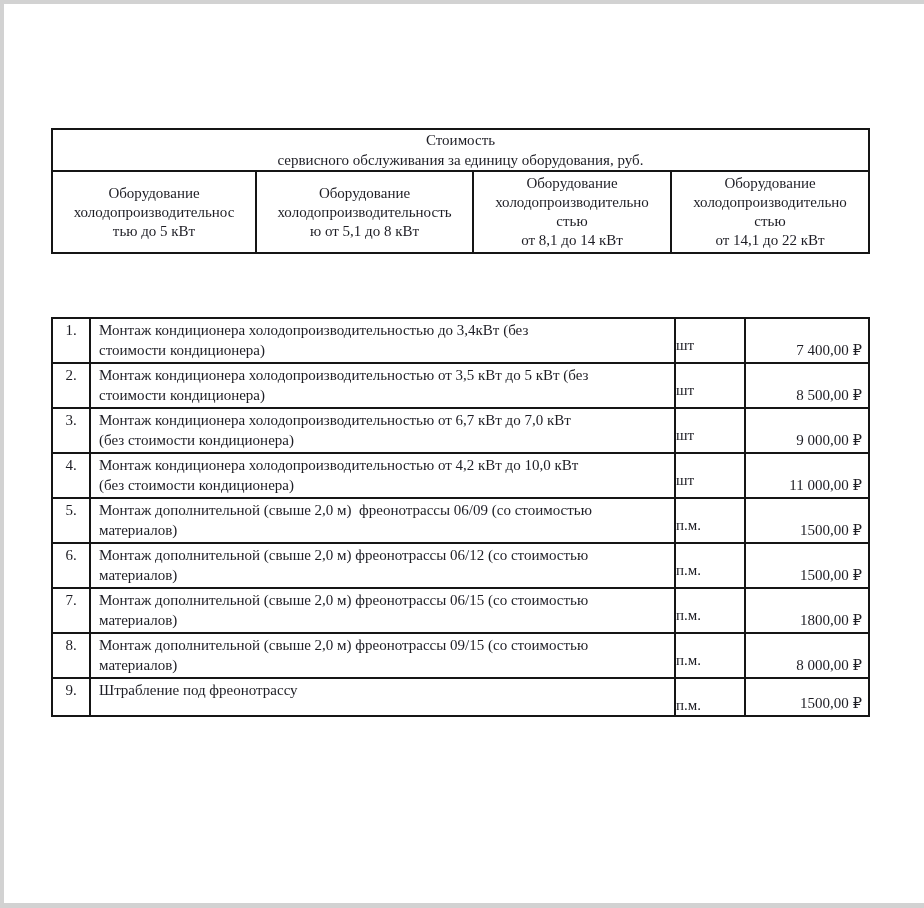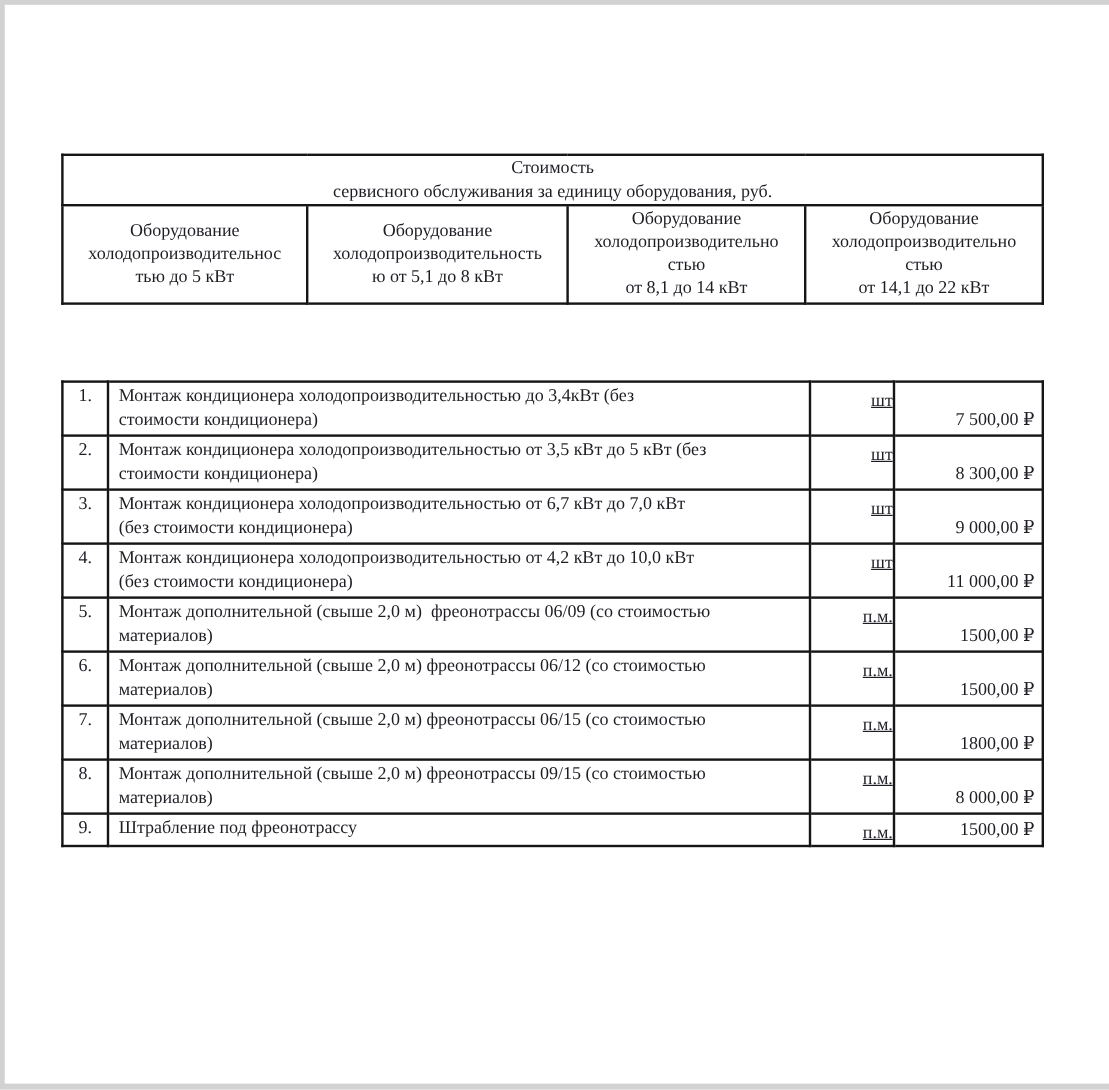--- a/index.html
+++ b/index.html
@@ -32,21 +32,21 @@
   .cost-table { margin-top: 124px; }
   .cost-table td { text-align: center; vertical-align: middle; }
   .cost-table .title-cell { height: 40px; line-height: 20px; }
   .cost-table .head-row td { height: 78px; line-height: 19px; padding: 2px 4px; }
   .cost-table .val-row td { height: 22px; line-height: 18px; }
   
   .svc-table { margin-top: 63px; }
   .svc-table td { vertical-align: top; line-height: 20px; }
   .svc-table td.num { text-align: center; padding-top: 1px; }
   .svc-table td.desc { padding: 1px 8px 2px 8px; }
-  .svc-table td.unit { text-align: right; padding-top: 5px; text-decoration: underline; }
+  .svc-table td.unit { text-align: left; padding-top: 16px; }
   .svc-table td.price { vertical-align: bottom; text-align: right; padding: 1px 6px 2px 2px; }
   .svc-table tr.tall td { height: 41px; }
   .svc-table tr.short td { height: 22px; }
 </style>
 </head>
 <body>
 
 <div class="page">
 
   <table class="cost-table">
@@ -86,28 +86,28 @@
         <col style="width:585px">
         <col style="width:70px">
         <col style="width:124px">
     </colgroup>
     <tbody>
       <tr class="tall">
         <td class="num">1.</td>
         <td class="desc">Монтаж кондиционера холодопроизводительностью до 3,4кВт (без
 стоимости кондиционера)</td>
         <td class="unit">шт</td>
-        <td class="price">7 500,00 ₽</td>
+        <td class="price">7 400,00 ₽</td>
       </tr>
       <tr class="tall">
         <td class="num">2.</td>
         <td class="desc">Монтаж кондиционера холодопроизводительностью от 3,5 кВт до 5 кВт (без
 стоимости кондиционера)</td>
         <td class="unit">шт</td>
-        <td class="price">8 300,00 ₽</td>
+        <td class="price">8 500,00 ₽</td>
       </tr>
       <tr class="tall">
         <td class="num">3.</td>
         <td class="desc">Монтаж кондиционера холодопроизводительностью от 6,7 кВт до 7,0 кВт
 (без стоимости кондиционера)</td>
         <td class="unit">шт</td>
         <td class="price">9 000,00 ₽</td>
       </tr>
       <tr class="tall">
         <td class="num">4.</td>

